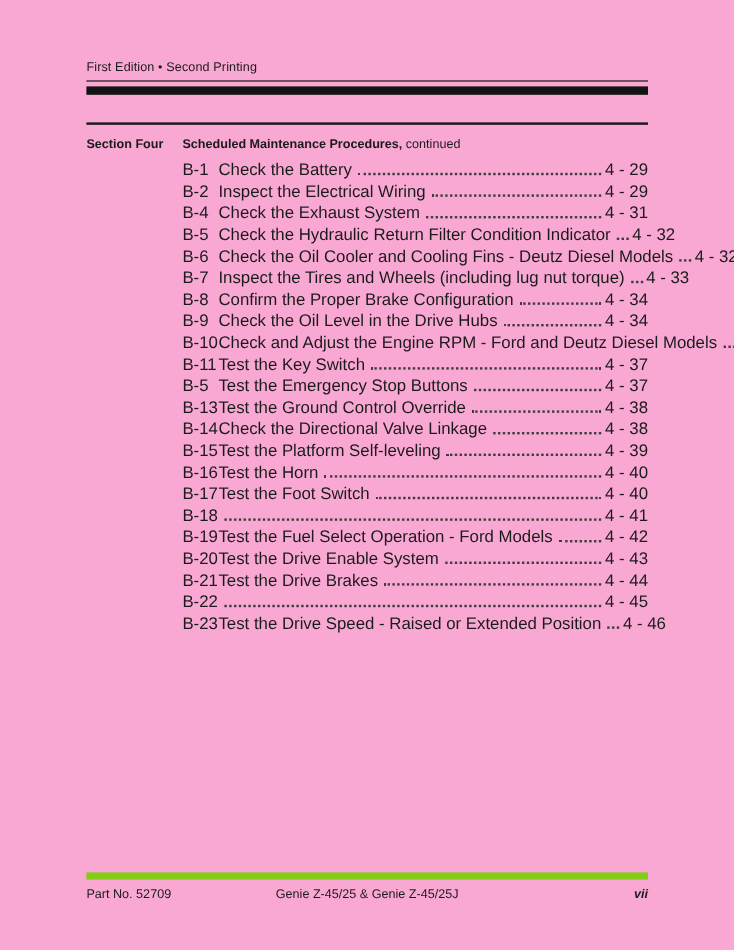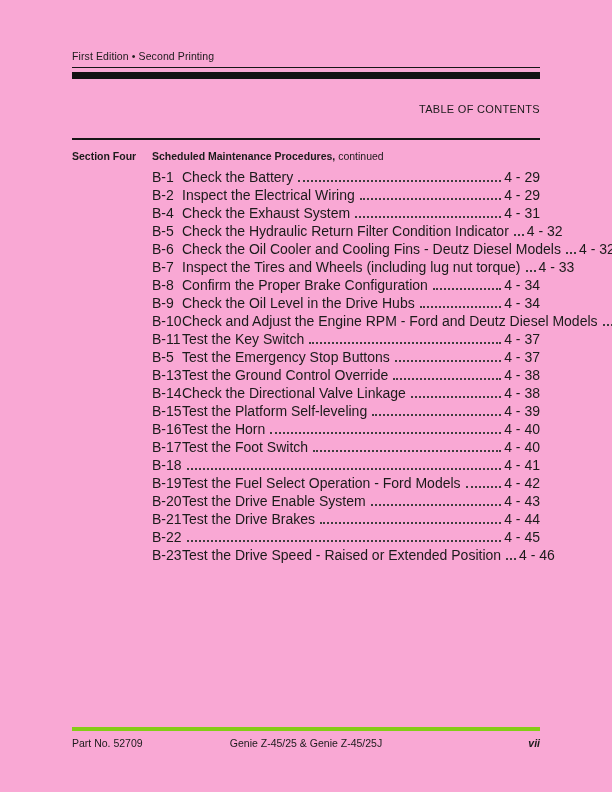--- a/index.html
+++ b/index.html
@@ -88,40 +88,39 @@
     min-width: 10px;
   }
   .toc-page {
     white-space: nowrap;
   }
   .footer {
     position: absolute;
     left: 72px;
     right: 72px;
     top: 727px;
-    border-top: 4px solid #84cc16;
+    border-top: 6px solid #84cc16;
     padding-top: 6px;
     display: flex;
     font-size: 10.5px;
   }
   .footer .left  { flex: 1; text-align: left; }
   .footer .mid   { flex: 2; text-align: center; }
   .footer .right { flex: 1; text-align: right; font-style: italic; font-weight: bold; }
 </style>
 </head>
 <body>
 
 <div class="page">
   <div class="content">
     <div class="edition">First Edition • Second Printing</div>
 
     <div class="rule-thin"></div>
     <div class="rule-thick"></div>
 
-    <div class="toc-heading">TABLE OF CONTENTS</div>
 
     <div class="section-rule"></div>
 
     <div class="section-row">
       <div class="section-label">Section Four</div>
       <div class="section-title">
         <span class="bold">Scheduled Maintenance Procedures,</span><span class="normal"> continued</span>
       </div>
     </div>
 

